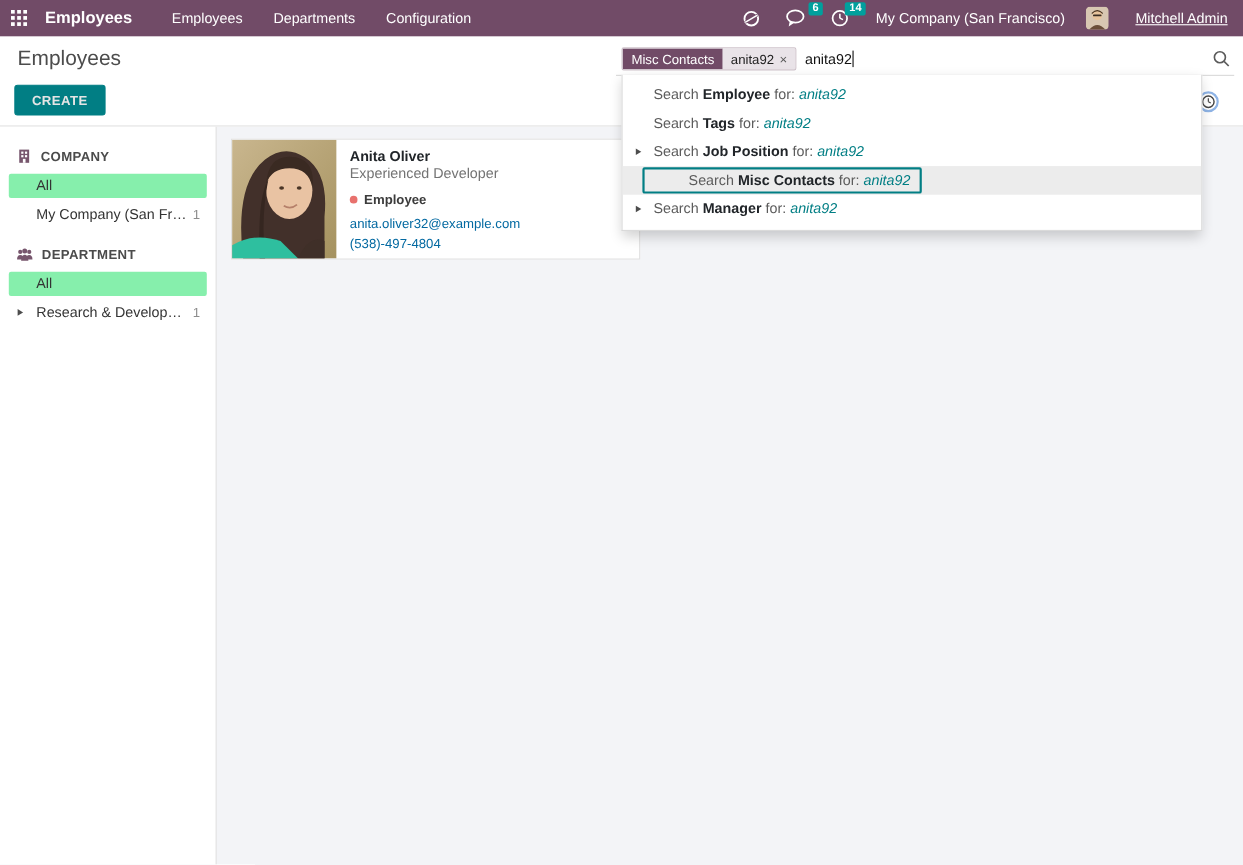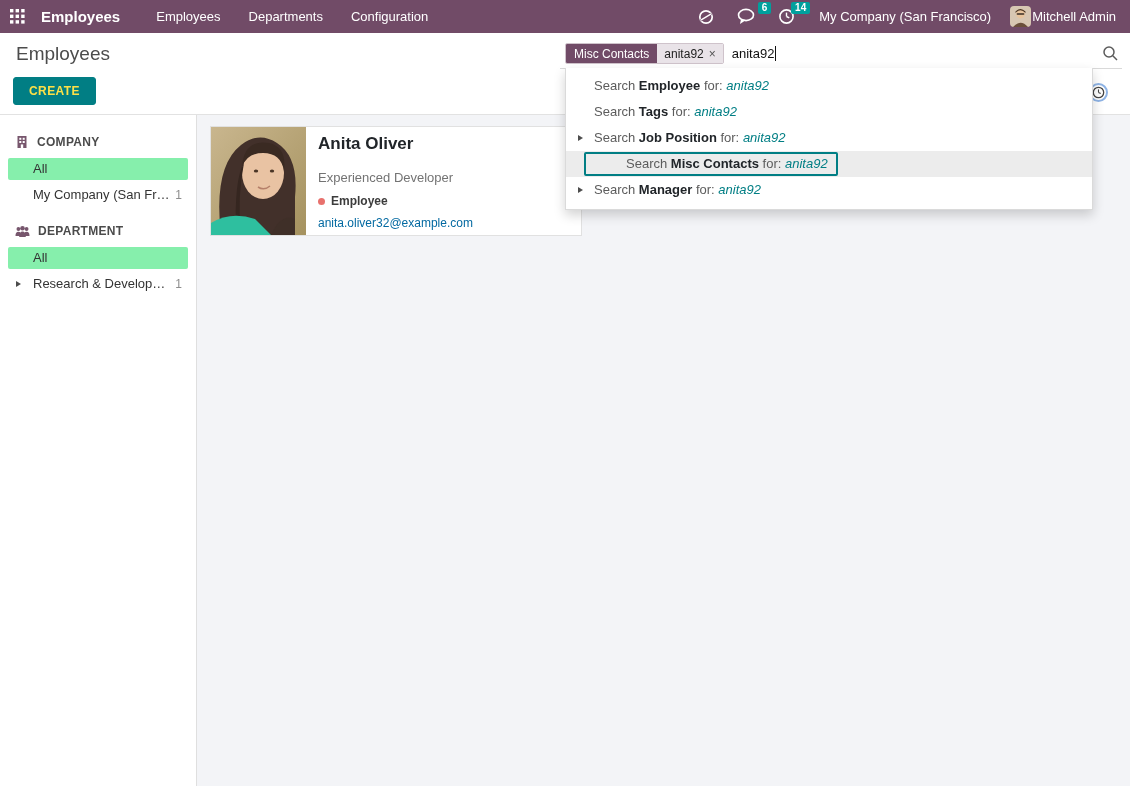--- a/index.html
+++ b/index.html
@@ -9,28 +9,28 @@
   
   .navbar { position:absolute; left:0; top:0; width:1130px; height:33px; background:#714b67; display:flex; align-items:center; color:#fff; z-index:60; }
   .nav-left { display:flex; align-items:center; gap:0; }
   .apps-btn { width:34px; height:33px; display:flex; align-items:center; justify-content:center; cursor:pointer; }
   .brand { font-size:15px; font-weight:bold; margin-left:7px; margin-right:22px; }
   .nav-item { font-size:13px; padding:0 14px; line-height:33px; cursor:pointer; }
   .nav-right { margin-left:auto; display:flex; align-items:center; gap:0; padding-right:8px; }
   .systray-icon { position:relative; padding:0 11px; height:33px; display:flex; align-items:center; cursor:pointer; }
   .badge { position:absolute; top:2px; right:-4px; background:#00a09d; color:#fff; font-size:10px; font-weight:bold; line-height:12px; padding:0 4px; border-radius:2px; }
   .nav-company { font-size:13px; padding:0 13px; line-height:33px; cursor:pointer; }
-  .nav-user { display:flex; align-items:center; gap:1px; padding:0 6px; cursor:pointer; }
+  .nav-user { display:flex; align-items:center; gap:24px; padding:0 6px; cursor:pointer;text-decoration:underline; }
   .nav-user-name { font-size:13px; }
   .avatar-sm { width:21px; height:21px; border-radius:4px; overflow:hidden; display:block; }
 
   
   .control-panel { position:absolute; left:0; top:33px; width:1130px; height:82px; background:#fff; border-bottom:1px solid #e2e2e2; z-index:10; }
   .page-title { position:absolute; left:16px; top:10px; font-size:19px; color:#4c4c4c; }
-  .create-btn { position:absolute; left:13px; top:44px; background:#017e84; color:#fde047; font-size:12px; font-weight:bold; letter-spacing:.4px; border:1px solid #017e84; border-radius:3px; padding:6px 15px; cursor:pointer; font-family:"Liberation Sans",sans-serif; }
+  .create-btn { position:absolute; left:13px; top:44px; background:#017e84; color:#e5e5e5; font-size:12px; font-weight:bold; letter-spacing:.4px; border:1px solid #017e84; border-radius:3px; padding:6px 15px; cursor:pointer; font-family:"Liberation Sans",sans-serif; }
 
   .search-area { position:absolute; left:560px; top:6px; width:562px; height:30px; border-bottom:1px solid #d9d9d9; display:flex; align-items:center; }
   .facet { display:inline-flex; align-items:stretch; height:21px; margin-left:5px; border:1px solid #cfc3cb; border-radius:2px; overflow:hidden; font-size:12px; }
   .facet-cat { background:#714b67; color:#fff; padding:2px 8px; display:flex; align-items:center; }
   .facet-val { background:#e9e3e8; color:#222; padding:2px 7px; display:flex; align-items:center; gap:5px; }
   .facet-x { color:#555; cursor:pointer; font-size:12px; }
   .search-typed { margin-left:8px; font-size:13px; color:#111; display:flex; align-items:center; }
   .cursor-bar { display:inline-block; width:1px; height:15px; background:#111; margin-left:1px; }
   .magnifier { position:absolute; right:3px; top:6px; cursor:pointer; }
 
@@ -46,21 +46,21 @@
   .sp-item { position:relative; height:22px; line-height:22px; margin:0 8px 4px 8px; padding-left:25px; font-size:13px; color:#333; border-radius:2px; cursor:pointer; }
   .sp-item.selected { background:#86efac; }
   .sp-count { float:right; padding-right:6px; color:#8d8d8d; font-size:12px; }
   .sp-caret { position:absolute; left:8px; top:8px; width:0; height:0; border-left:5px solid #4d4d4d; border-top:3.5px solid transparent; border-bottom:3.5px solid transparent; }
   .sp-section2 { margin-top:16px; }
 
   
   .kanban-card { position:absolute; left:210px; top:11px; width:372px; height:110px; background:#fff; border:1px solid #e1e1e1; display:flex; cursor:pointer; z-index:1; }
   .card-photo { width:95px; height:108px; flex:0 0 95px; display:block; }
   .card-body { padding:7px 12px; overflow:hidden; }
-  .card-name { font-size:17px; font-weight:bold; color:#212529; margin-bottom:16px; }
+  .card-name { font-size:13px; font-weight:bold; color:#212529; margin-bottom:1px; }
   .card-job { font-size:13px; color:#737373; margin-bottom:9px; }
   .card-tag { display:flex; align-items:center; gap:6px; font-size:12px; font-weight:bold; color:#3c3c3c; margin-bottom:8px; }
   .tag-dot { width:7px; height:7px; border-radius:50%; background:#e8716d; }
   .card-email, .card-phone { font-size:12px; color:#0369a1; margin-bottom:4px; white-space:nowrap; }
 
   
   .search-dropdown { position:absolute; left:565px; top:68px; width:528px; background:#fff; border:1px solid #dadada; border-top:none; box-shadow:0 5px 11px rgba(0,0,0,.18); padding:5px 0 6px 0; z-index:55; }
   .dd-item { position:relative; height:26px; line-height:26px; font-size:13px; color:#5c5c5c; cursor:pointer; }
   .dd-item.highlight { background:#ececec; }
   .dd-caret { position:absolute; left:12px; top:9.5px; width:0; height:0; border-left:5px solid #4d4d4d; border-top:3.5px solid transparent; border-bottom:3.5px solid transparent; }

